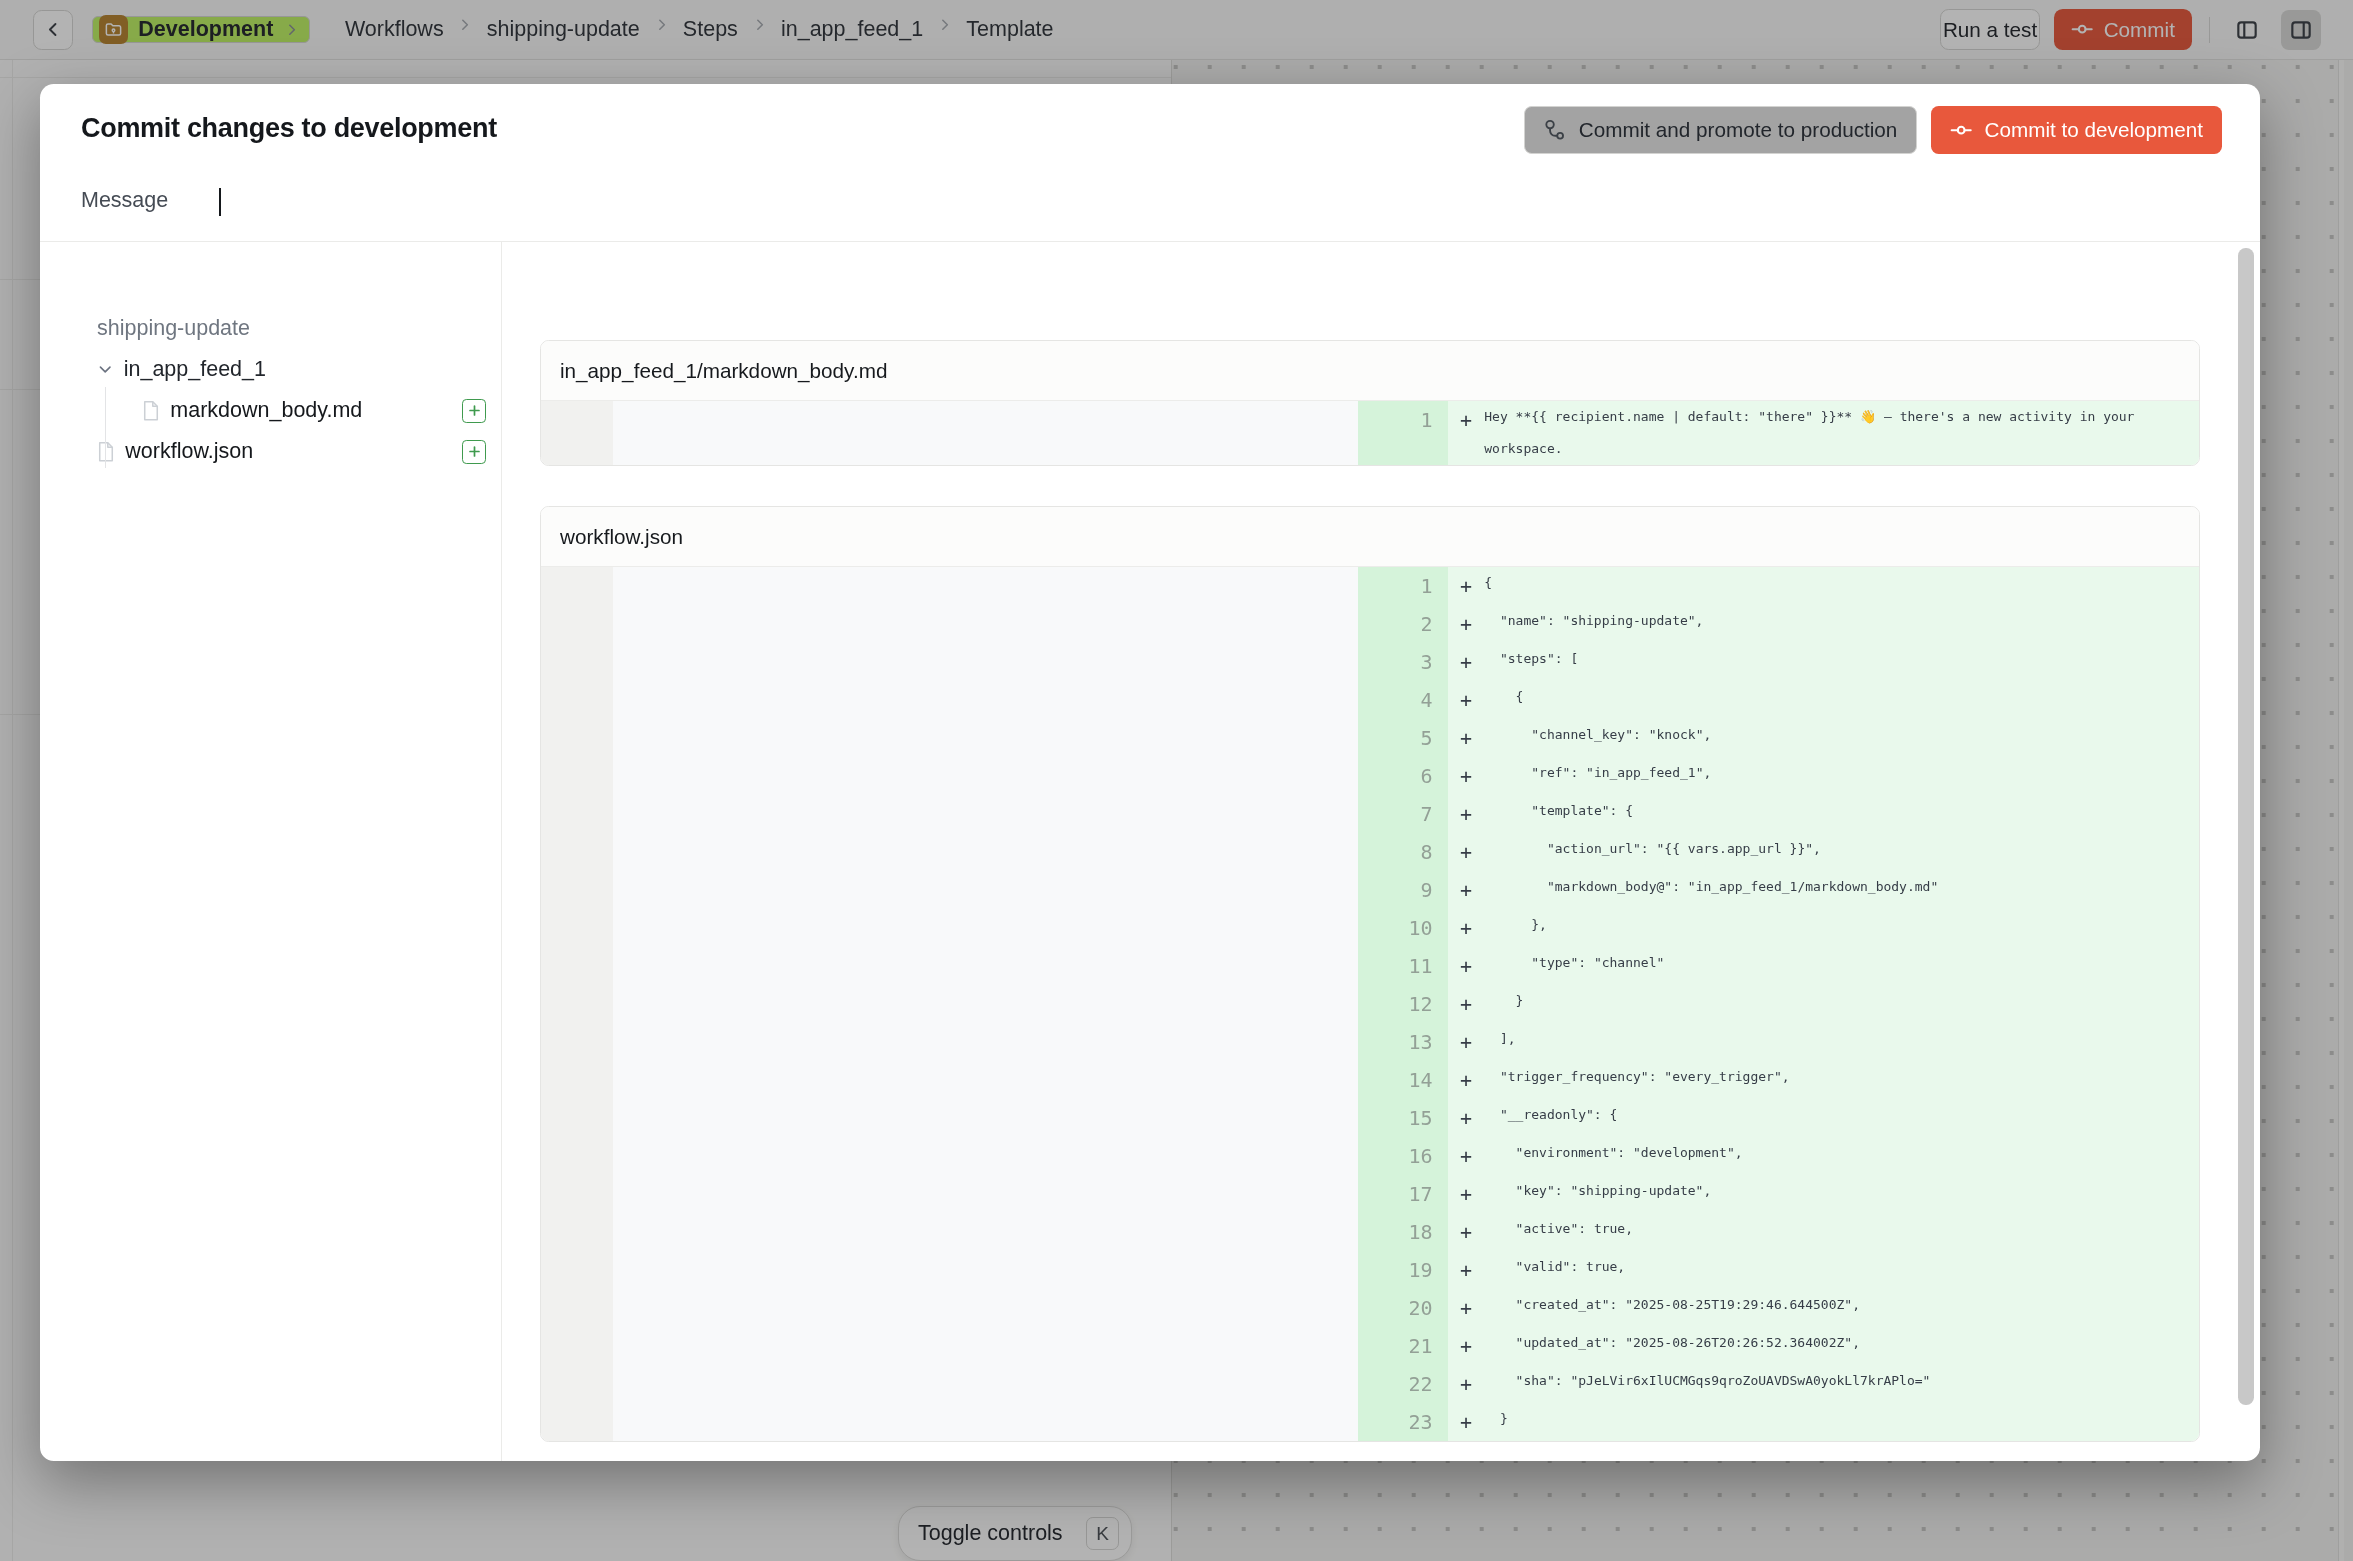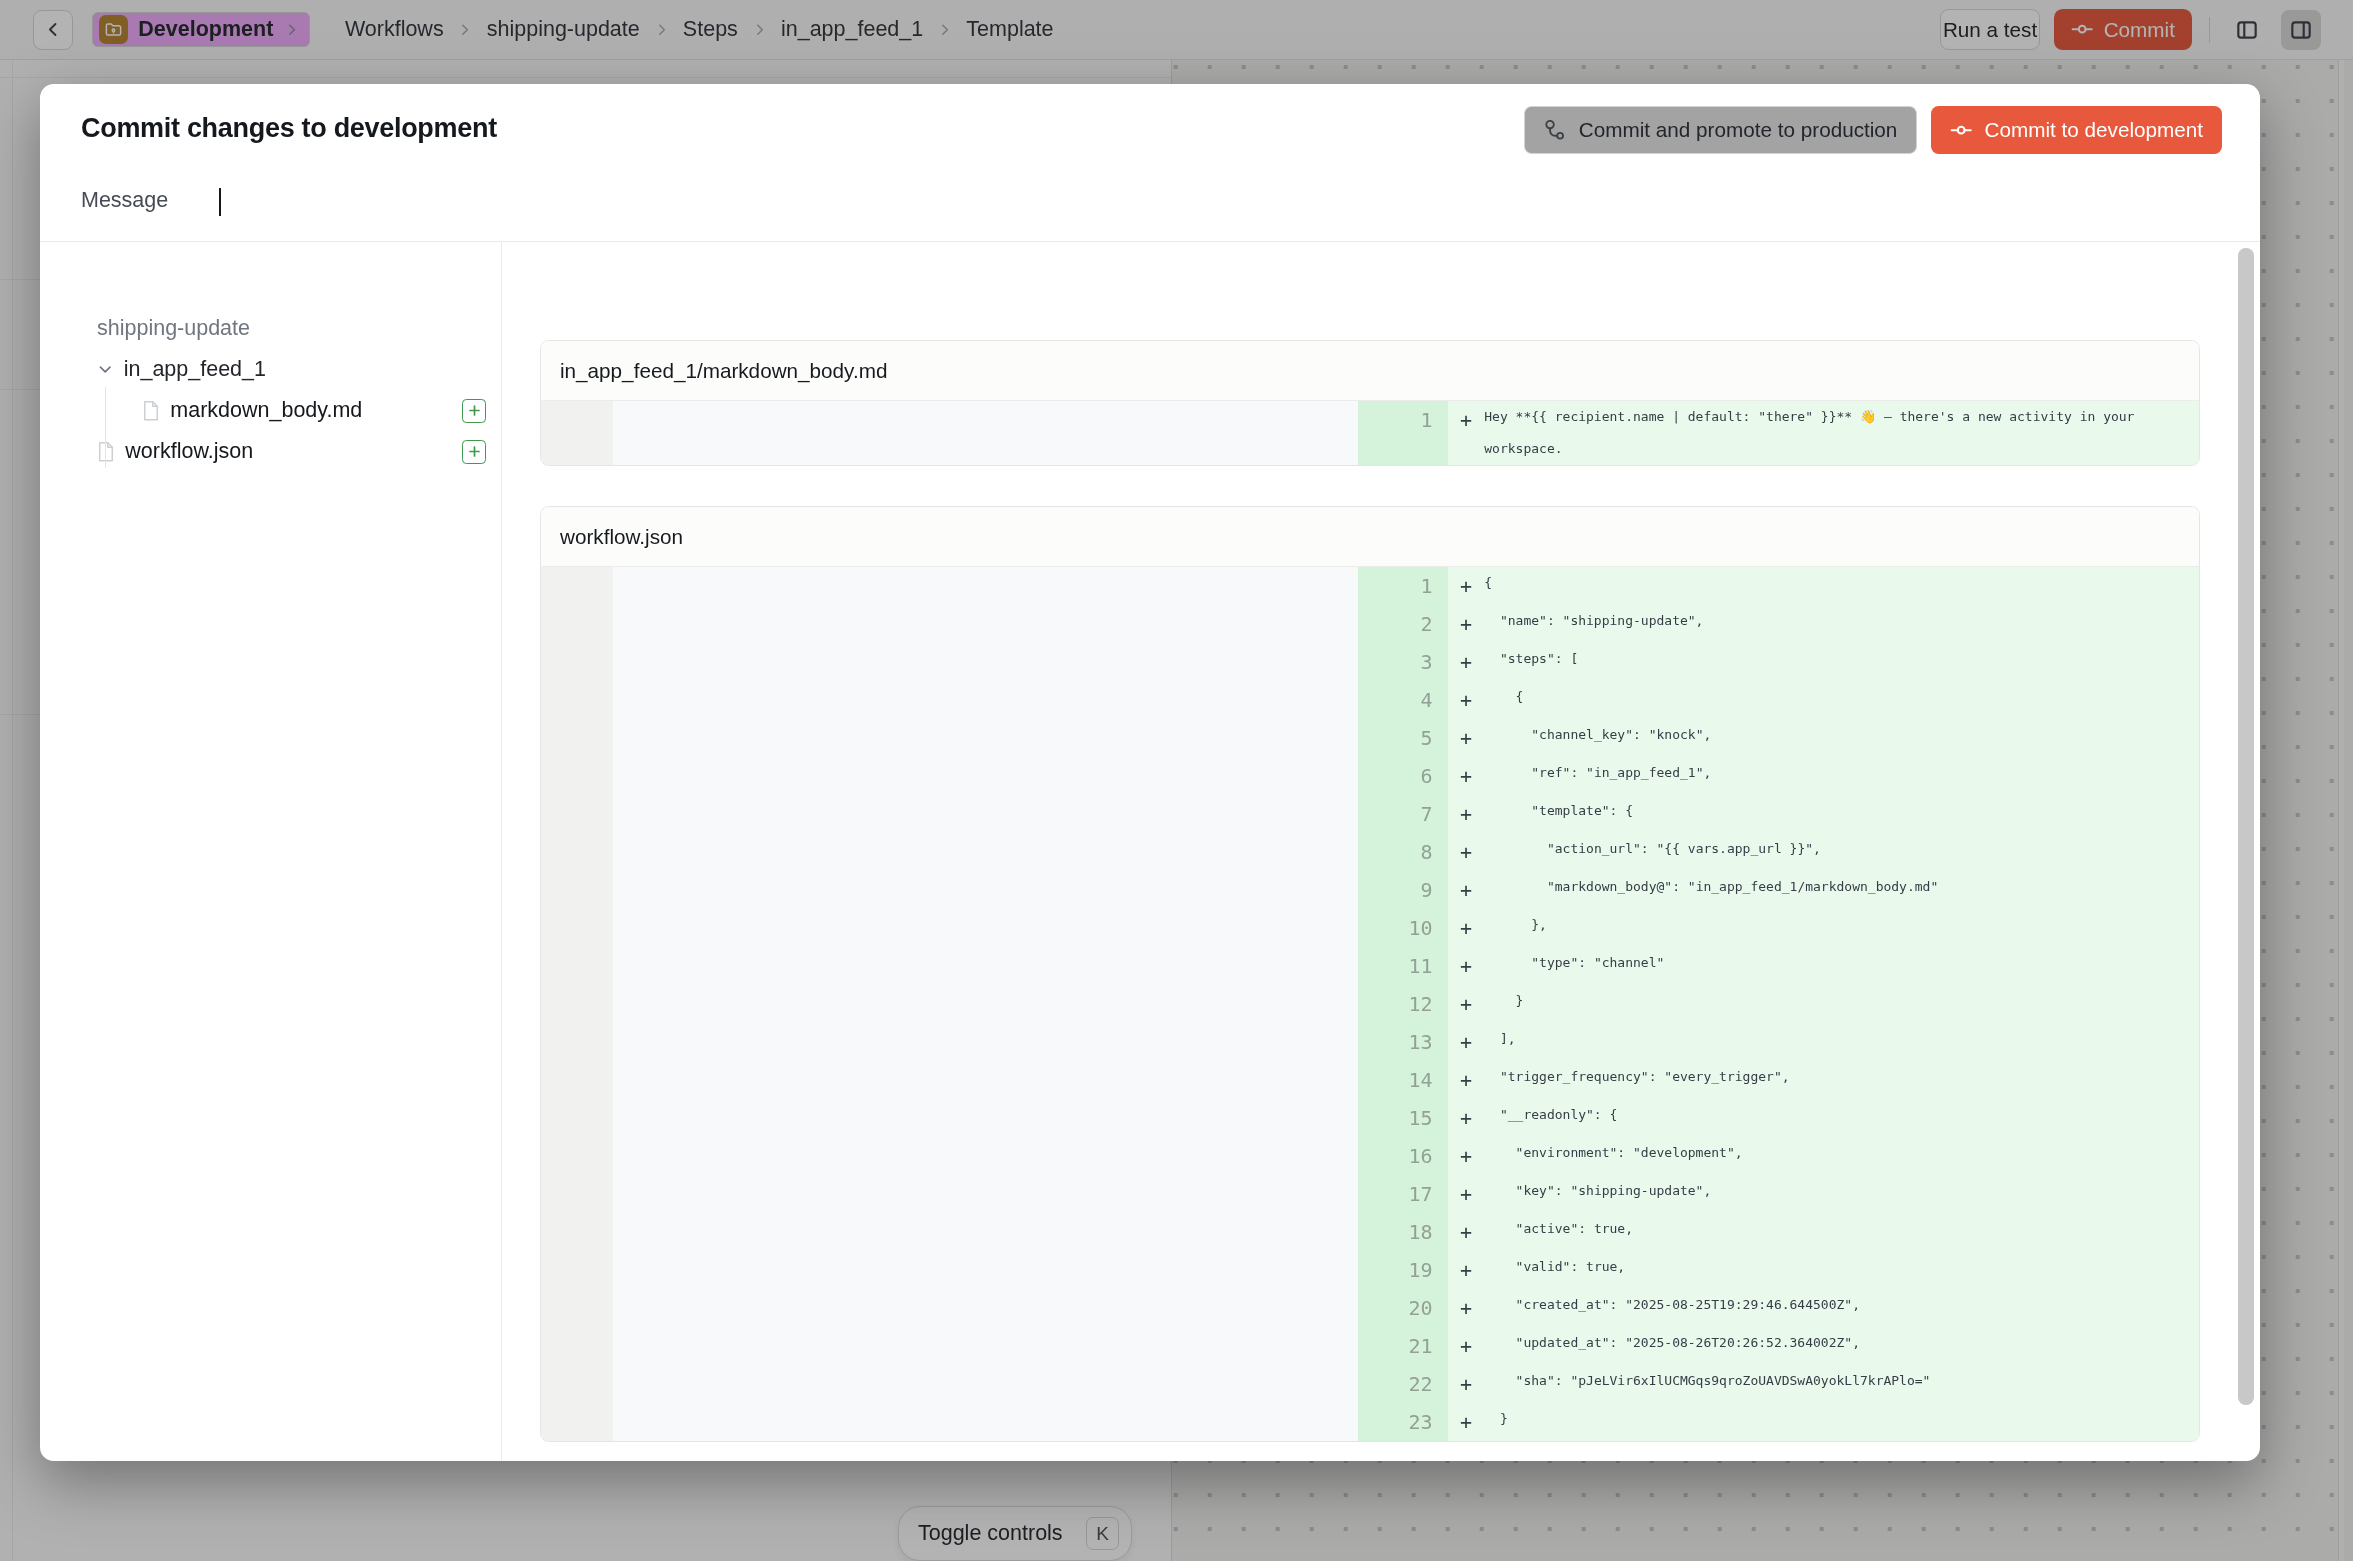--- a/index.html
+++ b/index.html
@@ -6,25 +6,25 @@
   #app{position:relative;width:2354px;height:1562px;overflow:hidden;
        font-family:"Liberation Sans", sans-serif;background:#fdfdfc;}
   *{box-sizing:border-box;}
 
   
   .toolbar{position:absolute;left:0;top:0;width:2354px;height:60px;background:#fafaf9;
            border-bottom:0.9px solid #e4e4e2;display:flex;align-items:center;padding:0 33px;z-index:1;}
   .tb-left{display:flex;align-items:center;gap:19px;flex:1;min-width:0;}
   .iconbtn{width:40px;height:40px;border:0.9px solid #d6d6d4;border-radius:8.6px;background:#fff;
            display:flex;align-items:center;justify-content:center;color:#3a3f46;}
-  .env-chip{height:35px;border:0.9px solid #d6d6d4;border-radius:6px;background:#f0abfc;
+  .env-chip{height:27px;border:0.9px solid #d6d6d4;border-radius:6px;background:#bef264;
             display:flex;align-items:center;gap:10.3px;padding:0 10.3px 0 6px;}
   .env-ic{width:29px;height:29px;border-radius:6.9px;background:#b5822f;display:flex;align-items:center;justify-content:center;}
   .env-label{font-size:21.5px;font-weight:600;color:#22262c;}
-  .crumbs{display:flex;align-items:center;gap:13.8px;}
+  .crumbs{display:flex;align-items:flex-start;gap:13.8px;}
   .crumb{font-size:21.5px;color:#2e333a;white-space:nowrap;}
   .crumb-sep{color:#a6aab0;display:flex;align-items:center;}
   .tb-right{display:flex;align-items:center;gap:13.8px;}
   .btn-ghost{height:41px;padding:0 2px;border:0.9px solid #d6d6d4;border-radius:8.6px;background:#fff;
              font-size:20.7px;color:#22262c;display:flex;align-items:center;gap:10.3px;}
   .btn-accent{height:41px;padding:0 17px;border:none;border-radius:8.6px;
               font-size:20.7px;color:#fff;display:flex;align-items:center;gap:10.3px;}
   .tb-sep{width:0.9px;height:26px;background:#d8d8d6;margin:0 3.4px;}
   .panelbtn{width:40px;height:40px;border-radius:7.7px;display:flex;align-items:center;justify-content:center;background:transparent;}
   .panelbtn.active{background:#d9d9d8;}

